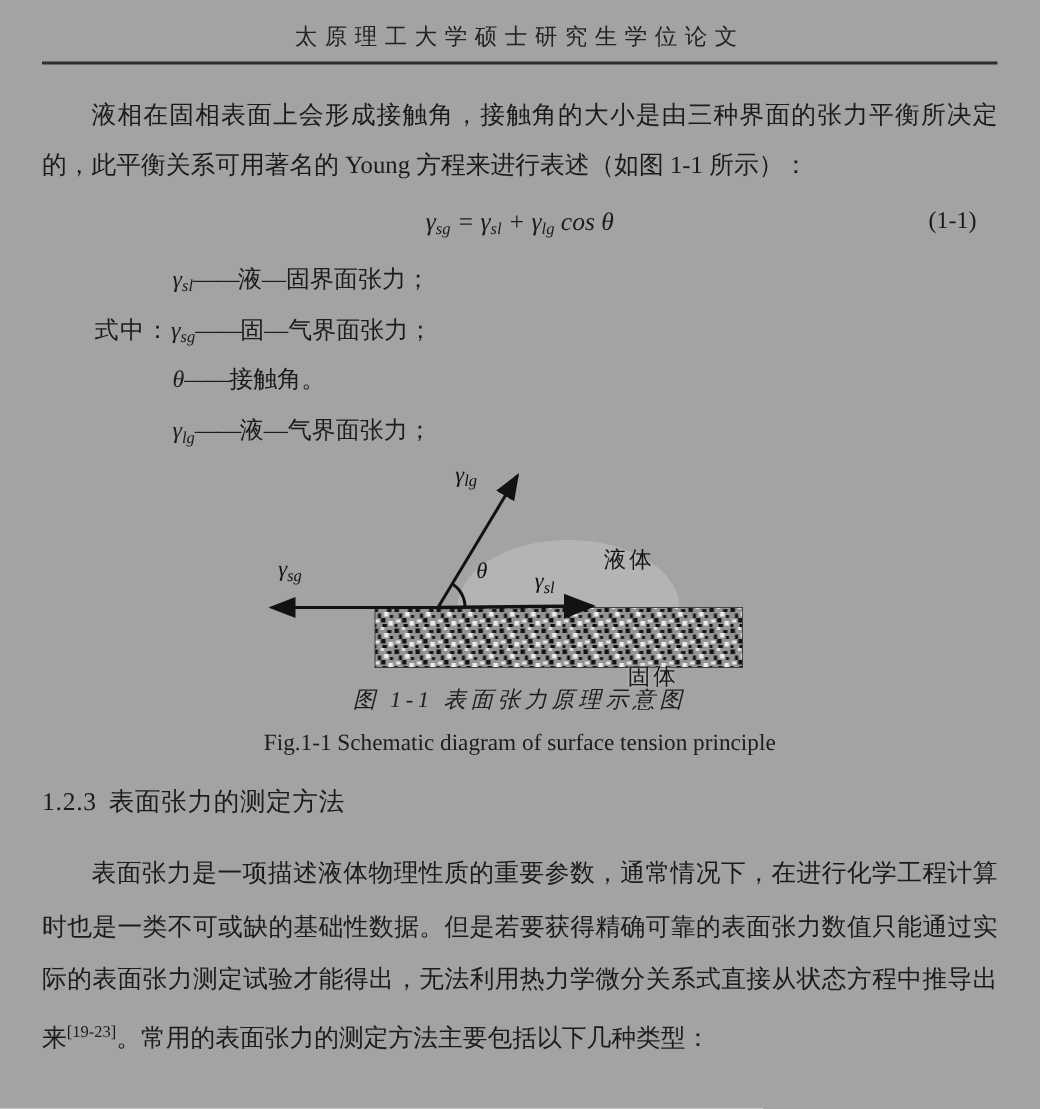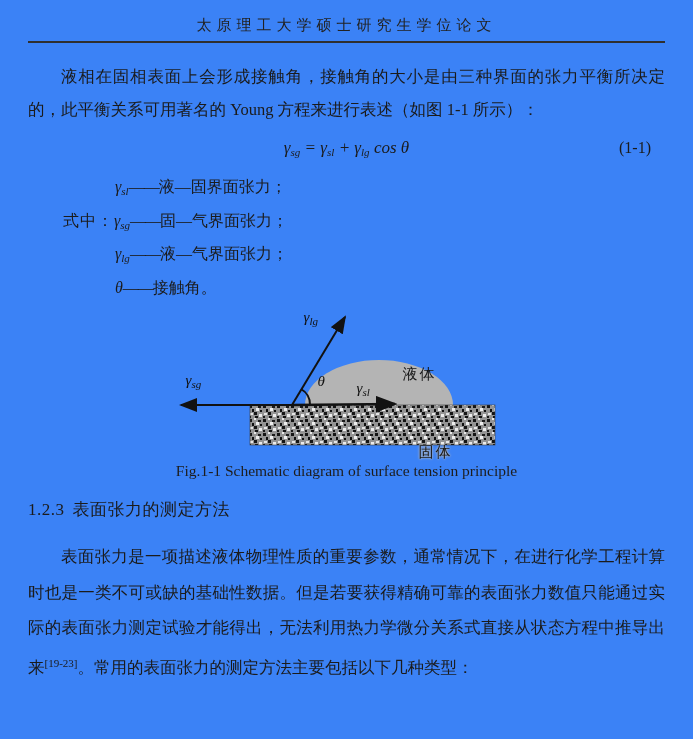--- a/index.html
+++ b/index.html
@@ -1,19 +1,19 @@
 <!DOCTYPE html>
 <html><head>
 <meta charset="utf-8">
 <style>
   html,body{margin:0;padding:0;background:#e8e8e8;}
   .page{
     position:relative;
     width:693px;height:739px;
-    background:#3b82f6;
+    background:#a3a3a3;
     box-sizing:border-box;
     padding:14px 28px 0 28px;
     overflow:hidden;
     font-family:"Liberation Serif","DejaVu Serif",serif;
     color:#1b1b1b;
   }
   
   .hdr-title{
     text-align:center;
     font-size:15px;
@@ -117,22 +117,22 @@
   <p class="p2">液相在固相表面上会形成接触角，接触角的大小是由三种界面的张力平衡所决定的，此平衡关系可用著名的 Young 方程来进行表述（如图 1-1 所示）：</p>
 
   <div class="eq-row">
     <span class="math"><span class="it">γ</span><sub>sg</sub><span> = </span><span class="it">γ</span><sub>sl</sub><span> + </span><span class="it">γ</span><sub>lg</sub><span class="it"> cos θ</span></span>
     <span class="eq-no">(1-1)</span>
   </div>
 
   <div class="defs">
     <div class="def cont"><span class="it">γ</span><sub>sl</sub><span class="dash">——</span><span>液—固界面张力；</span></div>
     <div class="def"><span class="lead">式中：</span><span class="it">γ</span><sub>sg</sub><span class="dash">——</span><span>固—气界面张力；</span></div>
+    <div class="def cont"><span class="it">θ</span><sub></sub><span class="dash">——</span><span>接触角。</span></div>
     <div class="def cont"><span class="it">γ</span><sub>lg</sub><span class="dash">——</span><span>液—气界面张力；</span></div>
-    <div class="def cont"><span class="it">θ</span><sub></sub><span class="dash">——</span><span>接触角。</span></div>
   </div>
 
   <div class="fig-wrap">
     <svg width="420" height="146" viewBox="0 0 420 146">
       <defs>
         <pattern id="speckle" width="14" height="14" patternUnits="userSpaceOnUse">
           <rect width="14" height="14" fill="#949494"></rect>
           <rect x="0" y="1" width="3" height="3" fill="#141414"></rect>
           <rect x="5" y="0" width="2" height="2" fill="#e8e8e8"></rect>
           <rect x="9" y="2" width="3" height="2" fill="#1a1a1a"></rect>
@@ -163,19 +163,20 @@
       <path d="M 164,83 A 18 18 0 0 1 173,99" fill="none" stroke="#121212" stroke-width="2"></path>
     </svg>
     <span class="fig-label" style="left:167px;top:3px;"><span>γ</span><sub>lg</sub></span>
     <span class="fig-label" style="left:49px;top:66px;"><span>γ</span><sub>sg</sub></span>
     <span class="fig-label" style="left:181px;top:67px;font-style:normal;"><i>θ</i></span>
     <span class="fig-label" style="left:220px;top:74px;"><span>γ</span><sub>sl</sub></span>
     <span class="fig-label cjk" style="left:266px;top:60px;">液体</span>
     <span class="fig-label cjk on-solid" style="left:282px;top:106px;margin-top:32px;">固体</span>
   </div>
 
+  <div class="cap-zh">图 1-1 表面张力原理示意图</div>
   <div class="cap-en">Fig.1-1 Schematic diagram of surface tension principle</div>
 
   <h3 class="sec-h"><span class="num">1.2.3</span><span>表面张力的测定方法</span></h3>
 
   <p class="p3"><span>表面张力是一项描述液体物理性质的重要参数，通常情况下，在进行化学工程计算时也是一类不可或缺的基础性数据。但是若要获得精确可靠的表面张力数值只能通过实际的表面张力测定试验才能得出，无法利用热力学微分关系式直接从状态方程中推导出来</span><sup class="ref">[19-23]</sup><span>。常用的表面张力的测定方法主要包括以下几种类型：</span></p>
 
 </div>
 
 </body></html>

